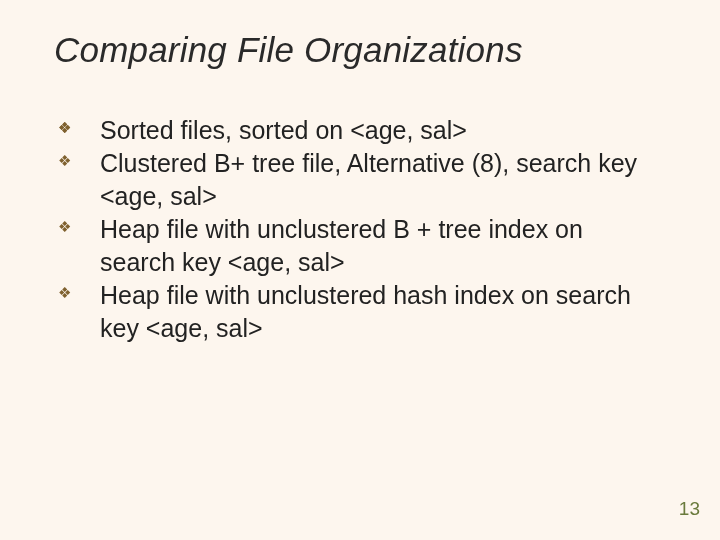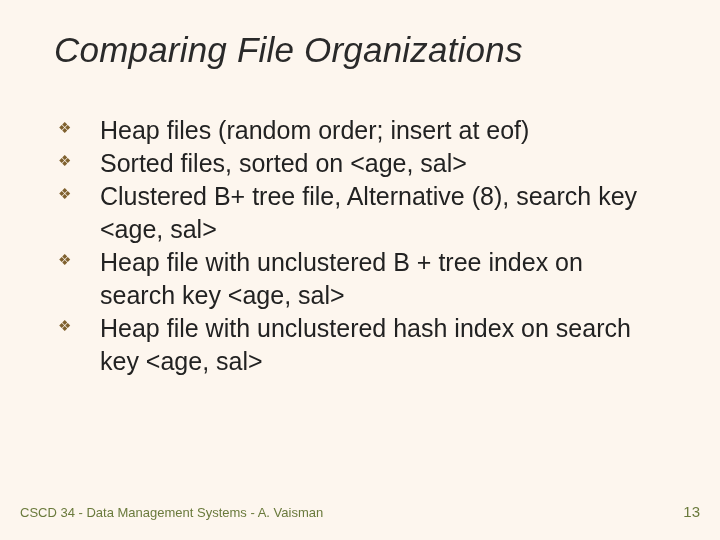--- a/index.html
+++ b/index.html
@@ -59,50 +59,49 @@
     position: absolute;
     left: 20px;
     bottom: 20px;
     font-size: 13px;
     color: #6a7a3c;
   }
   .footer-right {
     position: absolute;
     right: 20px;
     bottom: 20px;
-    font-size: 15px;
+    font-size: 19px;
     color: #6a7a3c;
   }
 </style>
 </head>
 <body>
 
 <div class="slide">
 
   <h1 class="title">Comparing File Organizations</h1>
 
   <ul class="bullets">
     <li>
       <span class="bullet-icon">❖</span>
-      <span>Heap files (random order; insert at eof)</span><span class="italic"></span>
+      <span class="italic"></span>
     </li>
     <li>
       <span class="bullet-icon">❖</span>
       <span>Sorted files, sorted on </span><span class="italic">&lt;age, sal&gt;</span>
     </li>
     <li>
       <span class="bullet-icon">❖</span>
       <span>Clustered B+ tree file, Alternative (8), search key </span><span class="italic">&lt;age, sal&gt;</span>
     </li>
     <li>
       <span class="bullet-icon">❖</span>
       <span>Heap file with unclustered B + tree index on search key </span><span class="italic">&lt;age, sal&gt;</span>
     </li>
     <li>
       <span class="bullet-icon">❖</span>
       <span>Heap file with unclustered hash index on search key </span><span class="italic">&lt;age, sal&gt;</span>
     </li>
   </ul>
 
-  <div class="footer-left">CSCD 34 - Data Management Systems - A. Vaisman</div>
   <div class="footer-right">13</div>
 
 </div>
 
 </body></html>

